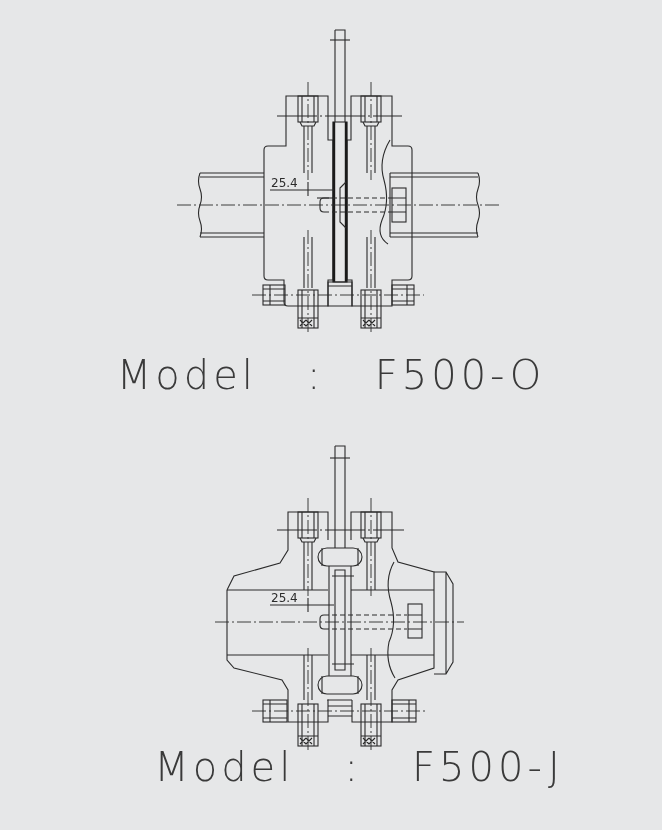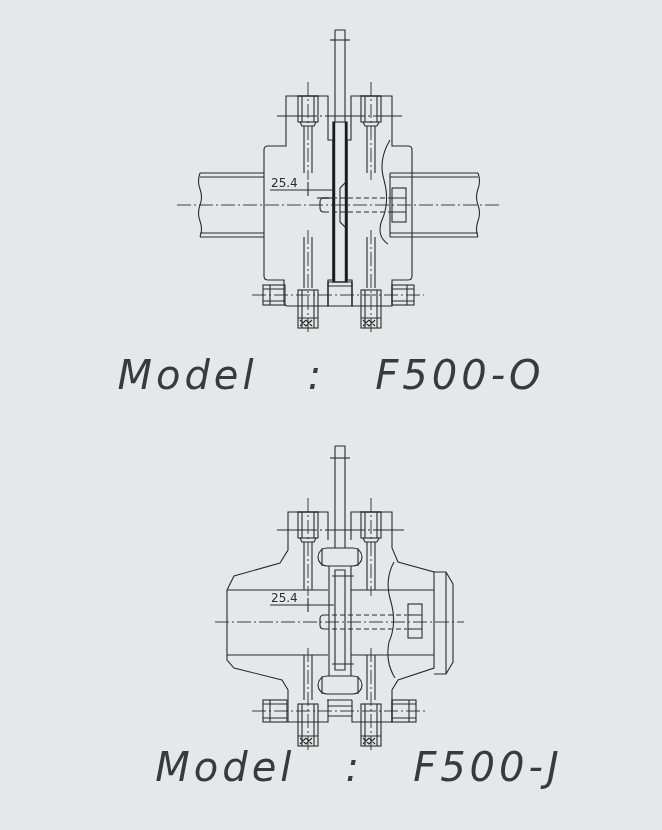--- a/index.html
+++ b/index.html
@@ -13,21 +13,20 @@
     .drawing { position: absolute; left: 12px; }
     .drawing svg { display: block; }
     .caption {
       position: absolute; left: 0; width: 662px;
       text-align: center;
       font-family: "DejaVu Sans", sans-serif;
       font-weight: 200;
       font-size: 40px;
       letter-spacing: 4px;
       color: #3a3a3a;
-      font-style: italic;
       -webkit-text-stroke: 0;
     }
     .caption span { white-space: pre; }
     .ln { stroke: #2b2b2b; stroke-width: 1.1; fill: none; }
     .thk { stroke: #1a1a1a; stroke-width: 2.4; fill: none; }
     .cl { stroke: #2b2b2b; stroke-width: 0.9; fill: none; stroke-dasharray: 14 3 2 3; }
     .hid { stroke: #2b2b2b; stroke-width: 1; fill: none; stroke-dasharray: 5 3; }
     .dim { font-family: "DejaVu Sans", sans-serif; font-size: 12px; fill: #2b2b2b; }
   </style>
 </head>

